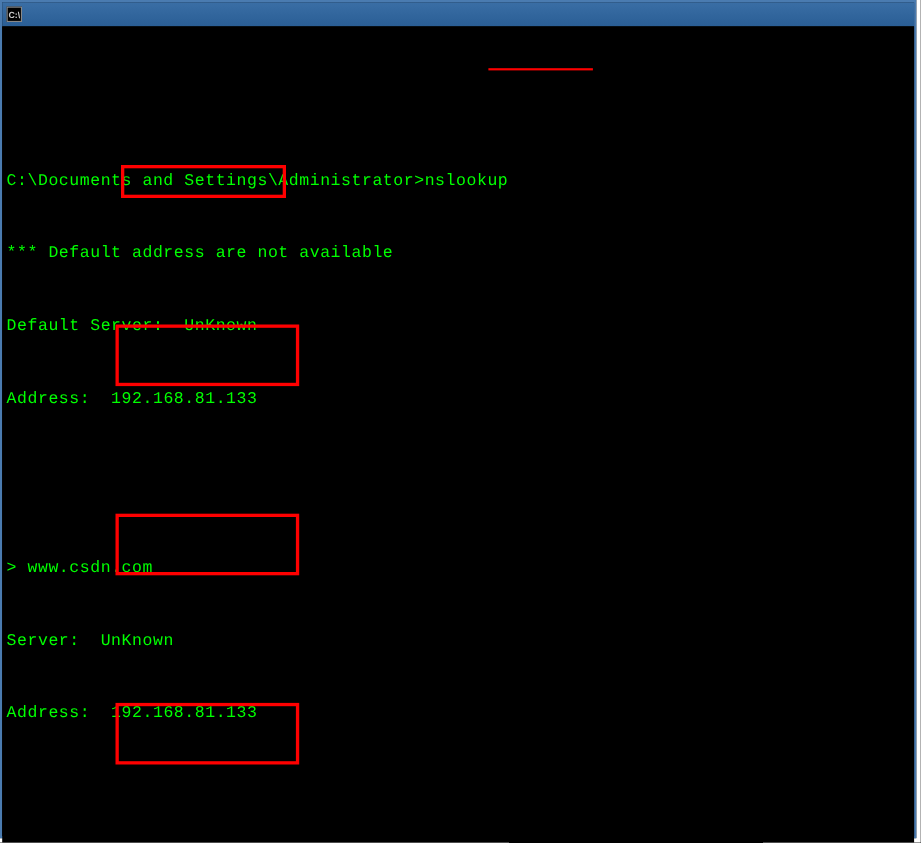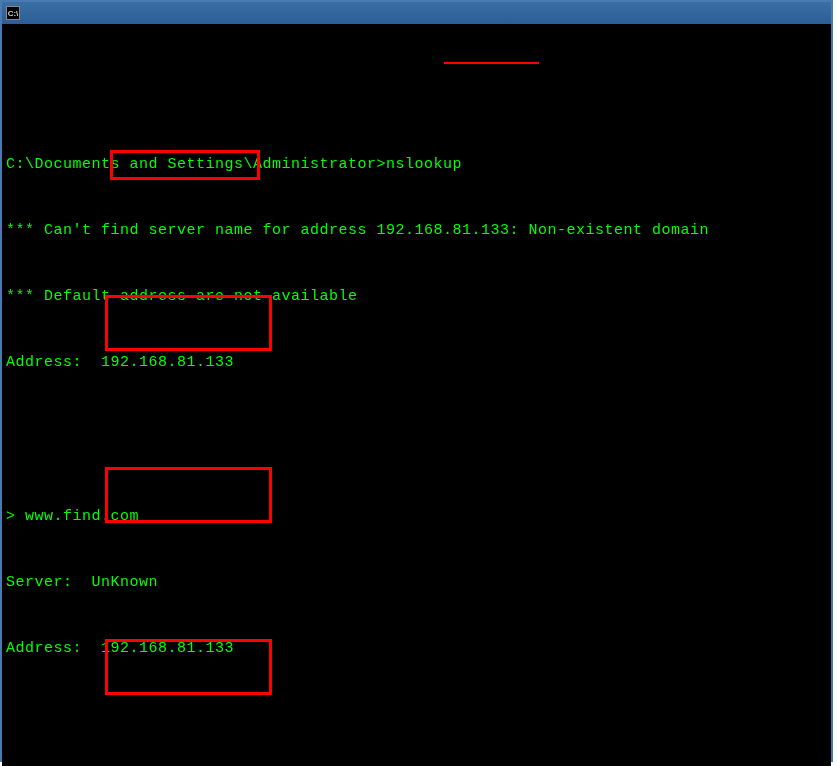--- a/index.html
+++ b/index.html
@@ -83,26 +83,26 @@
 
 <div class="window">
   <div class="titlebar">
     <span class="titlebar-icon">C:\</span>
   </div>
 
   <div class="terminal">
     <div class="terminal-content">
 
       <div class="line"><span>C:\Documents and Settings\Administrator&gt;</span><span>nslookup</span></div>
-      <div class="line">*** Can't find server name for address 192.168.81.133: Non-existent domain</div>
       <div class="line">*** Default address are not available</div>
+      <div class="line"><span>Default Server:  </span><span>UnKnown</span></div>
       <div class="line"><span>Address:  </span><span>192.168.81.133</span></div>
       <div class="line">&nbsp;</div>
 
-      <div class="line"><span>&gt; </span><span>www.find.com</span></div>
+      <div class="line"><span>&gt; </span><span>www.csdn.com</span></div>
       <div class="line"><span>Server:  </span><span>UnKnown</span></div>
       <div class="line"><span>Address:  </span><span>192.168.81.133</span></div>
       
       
       
       
 
       
       
       

